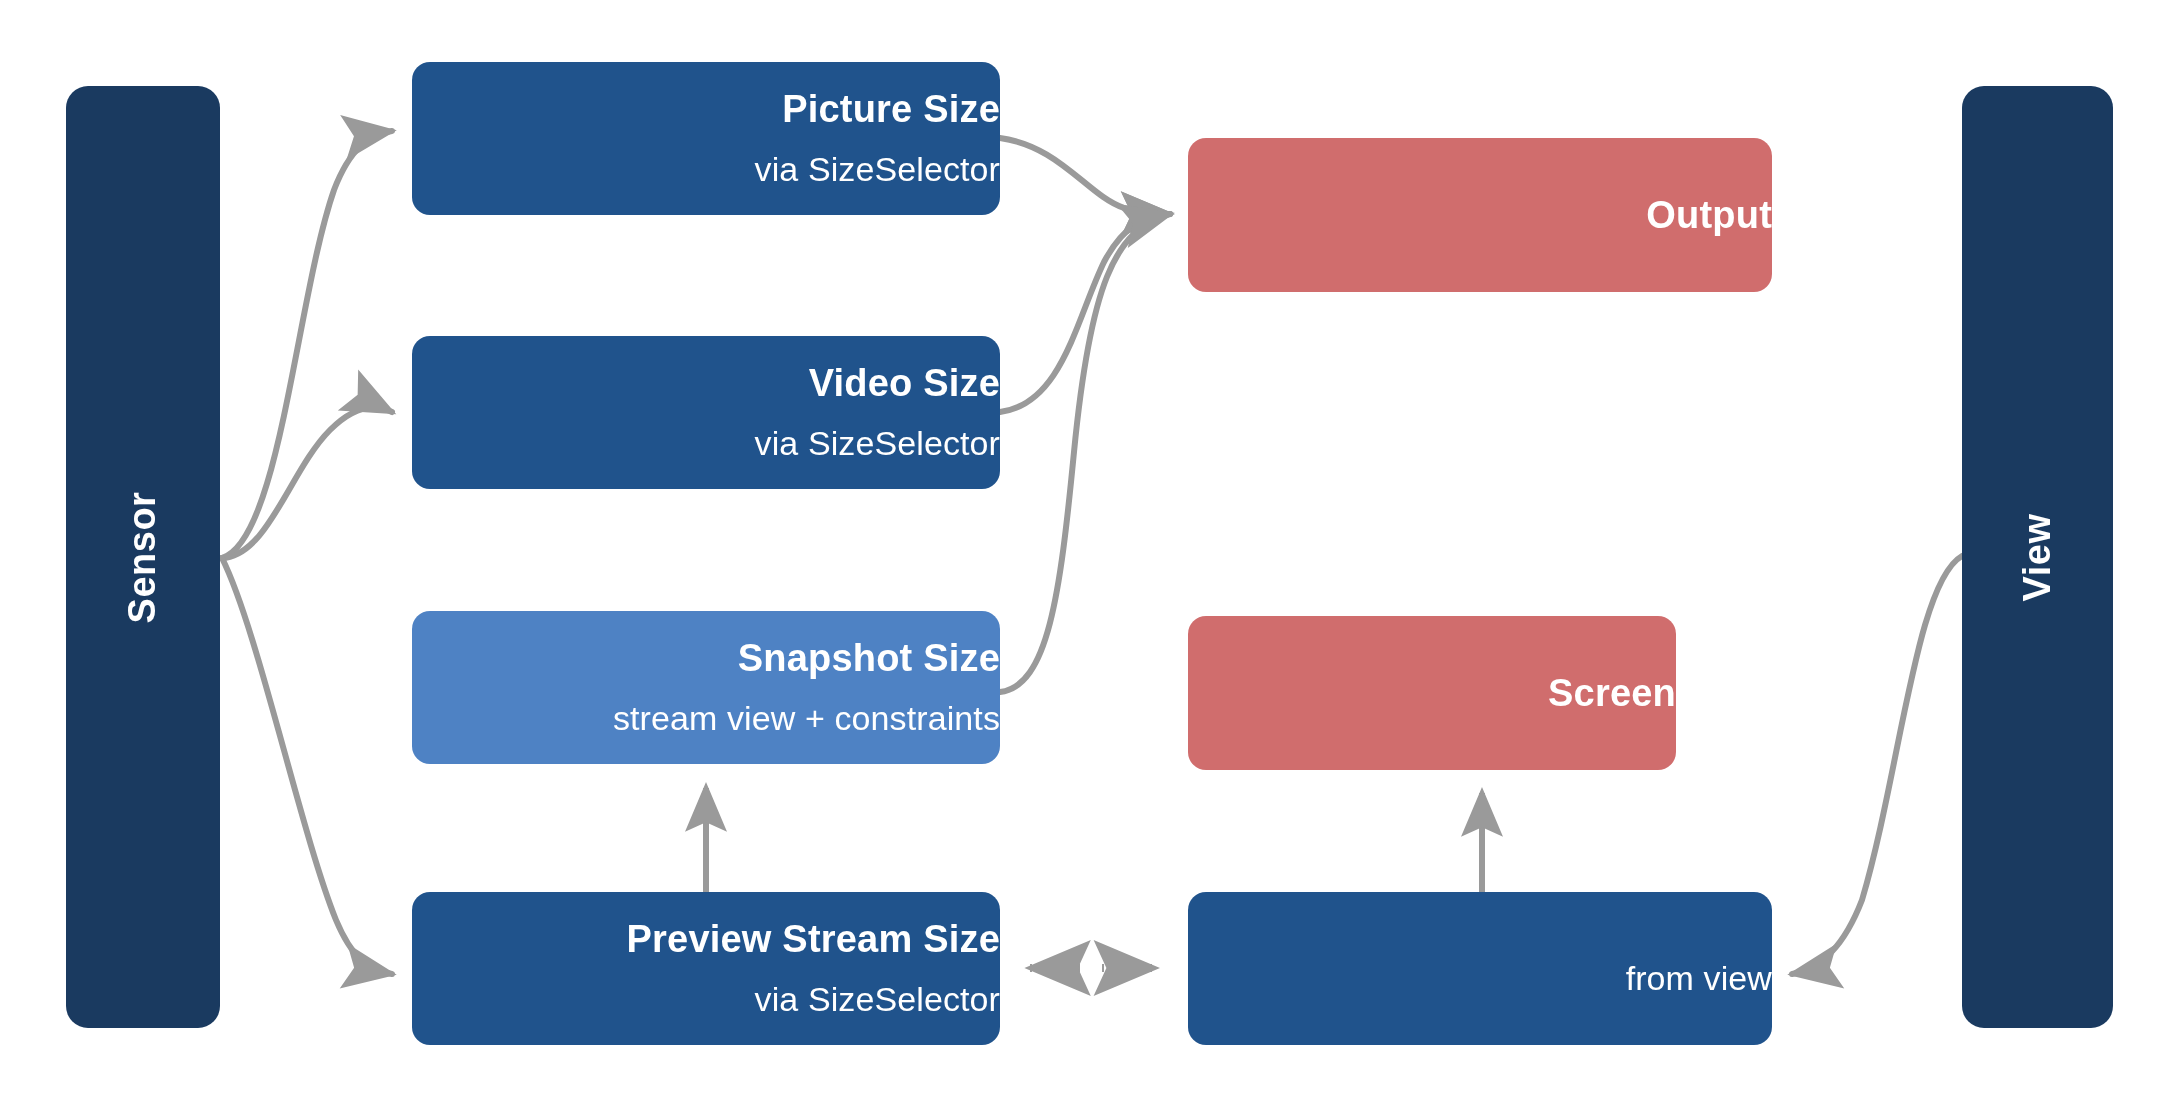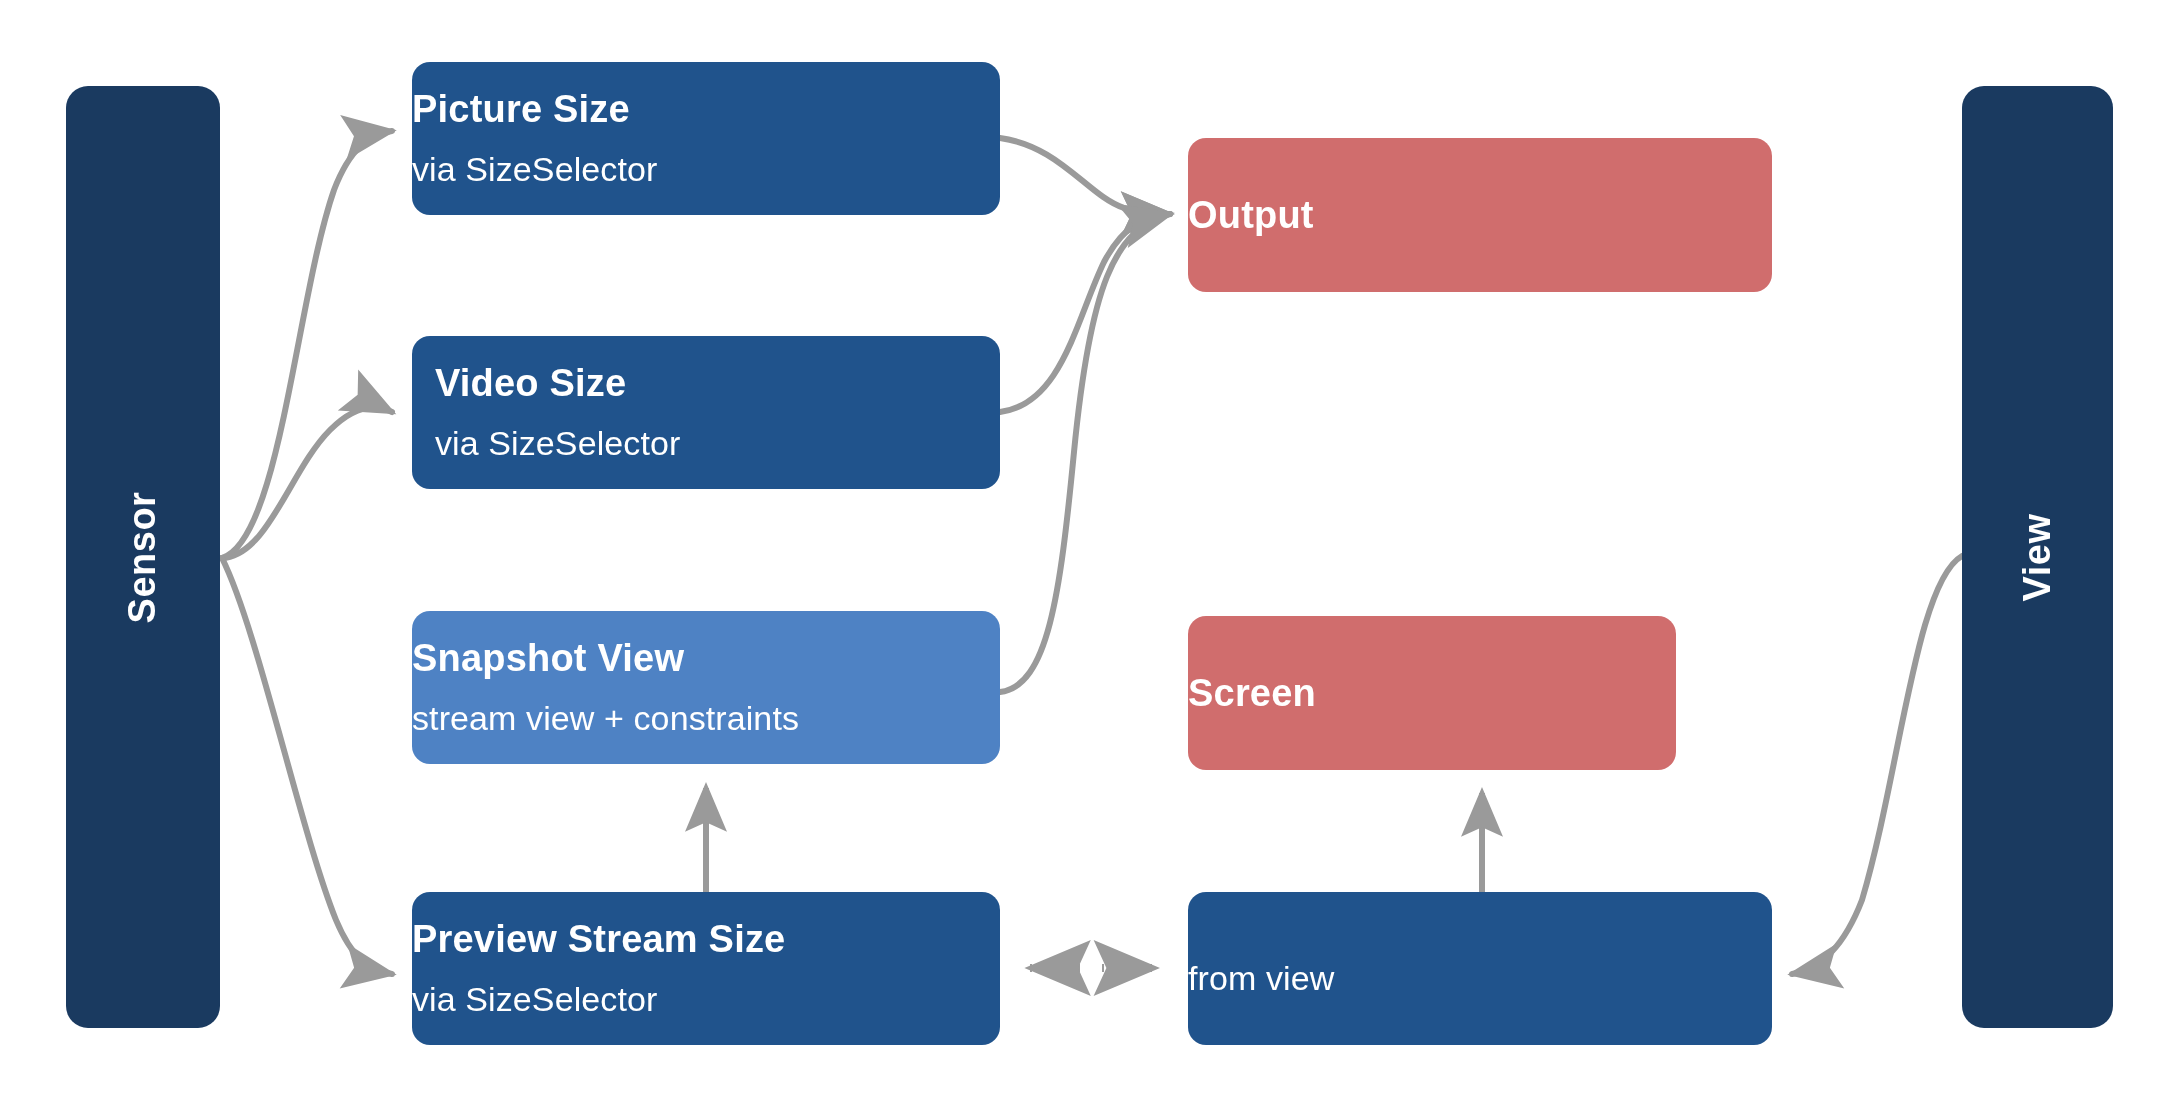--- a/index.html
+++ b/index.html
@@ -24,21 +24,21 @@
     top: 0;
     width: 2182px;
     height: 1104px;
     pointer-events: none;
   }
   .node {
     position: absolute;
     box-sizing: border-box;
     display: flex;
     flex-direction: column;
-    align-items: flex-start;
+    align-items: flex-end;
     justify-content: center;
     border-radius: 18px;
     color: #ffffff;
     text-align: center;
     z-index: 2;
   }
   .node .title {
     font-size: 38px;
     font-weight: bold;
     line-height: 1.12;
@@ -130,21 +130,21 @@
     <div class="title">Picture Size</div>
     <div class="subtitle">via SizeSelector</div>
   </div>
 
   <div class="node" style="left:412px; top:336px; width:588px; height:153px; background:#20538c;padding-left:23px;">
     <div class="title">Video Size</div>
     <div class="subtitle">via SizeSelector</div>
   </div>
 
   <div class="node" style="left:412px; top:611px; width:588px; height:153px; background:#4e82c4;">
-    <div class="title">Snapshot View</div>
+    <div class="title">Snapshot Size</div>
     <div class="subtitle">stream view + constraints</div>
   </div>
 
   <div class="node" style="left:412px; top:892px; width:588px; height:153px; background:#20538c;">
     <div class="title">Preview Stream Size</div>
     <div class="subtitle">via SizeSelector</div>
   </div>
 
   <div class="node" style="left:1188px; top:138px; width:584px; height:154px; background:#d06d6d;">
     <div class="title">Output</div>

